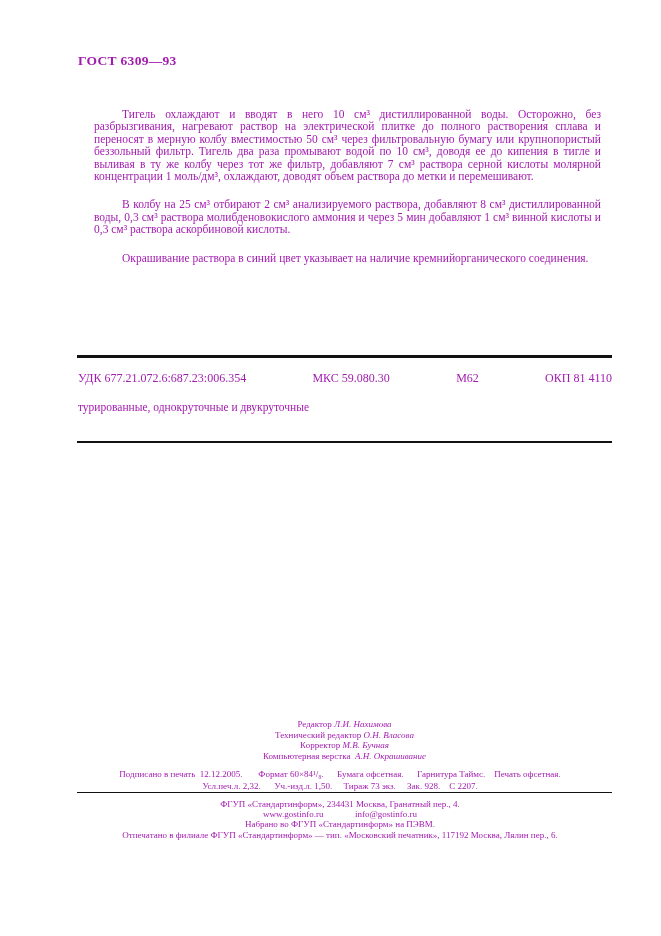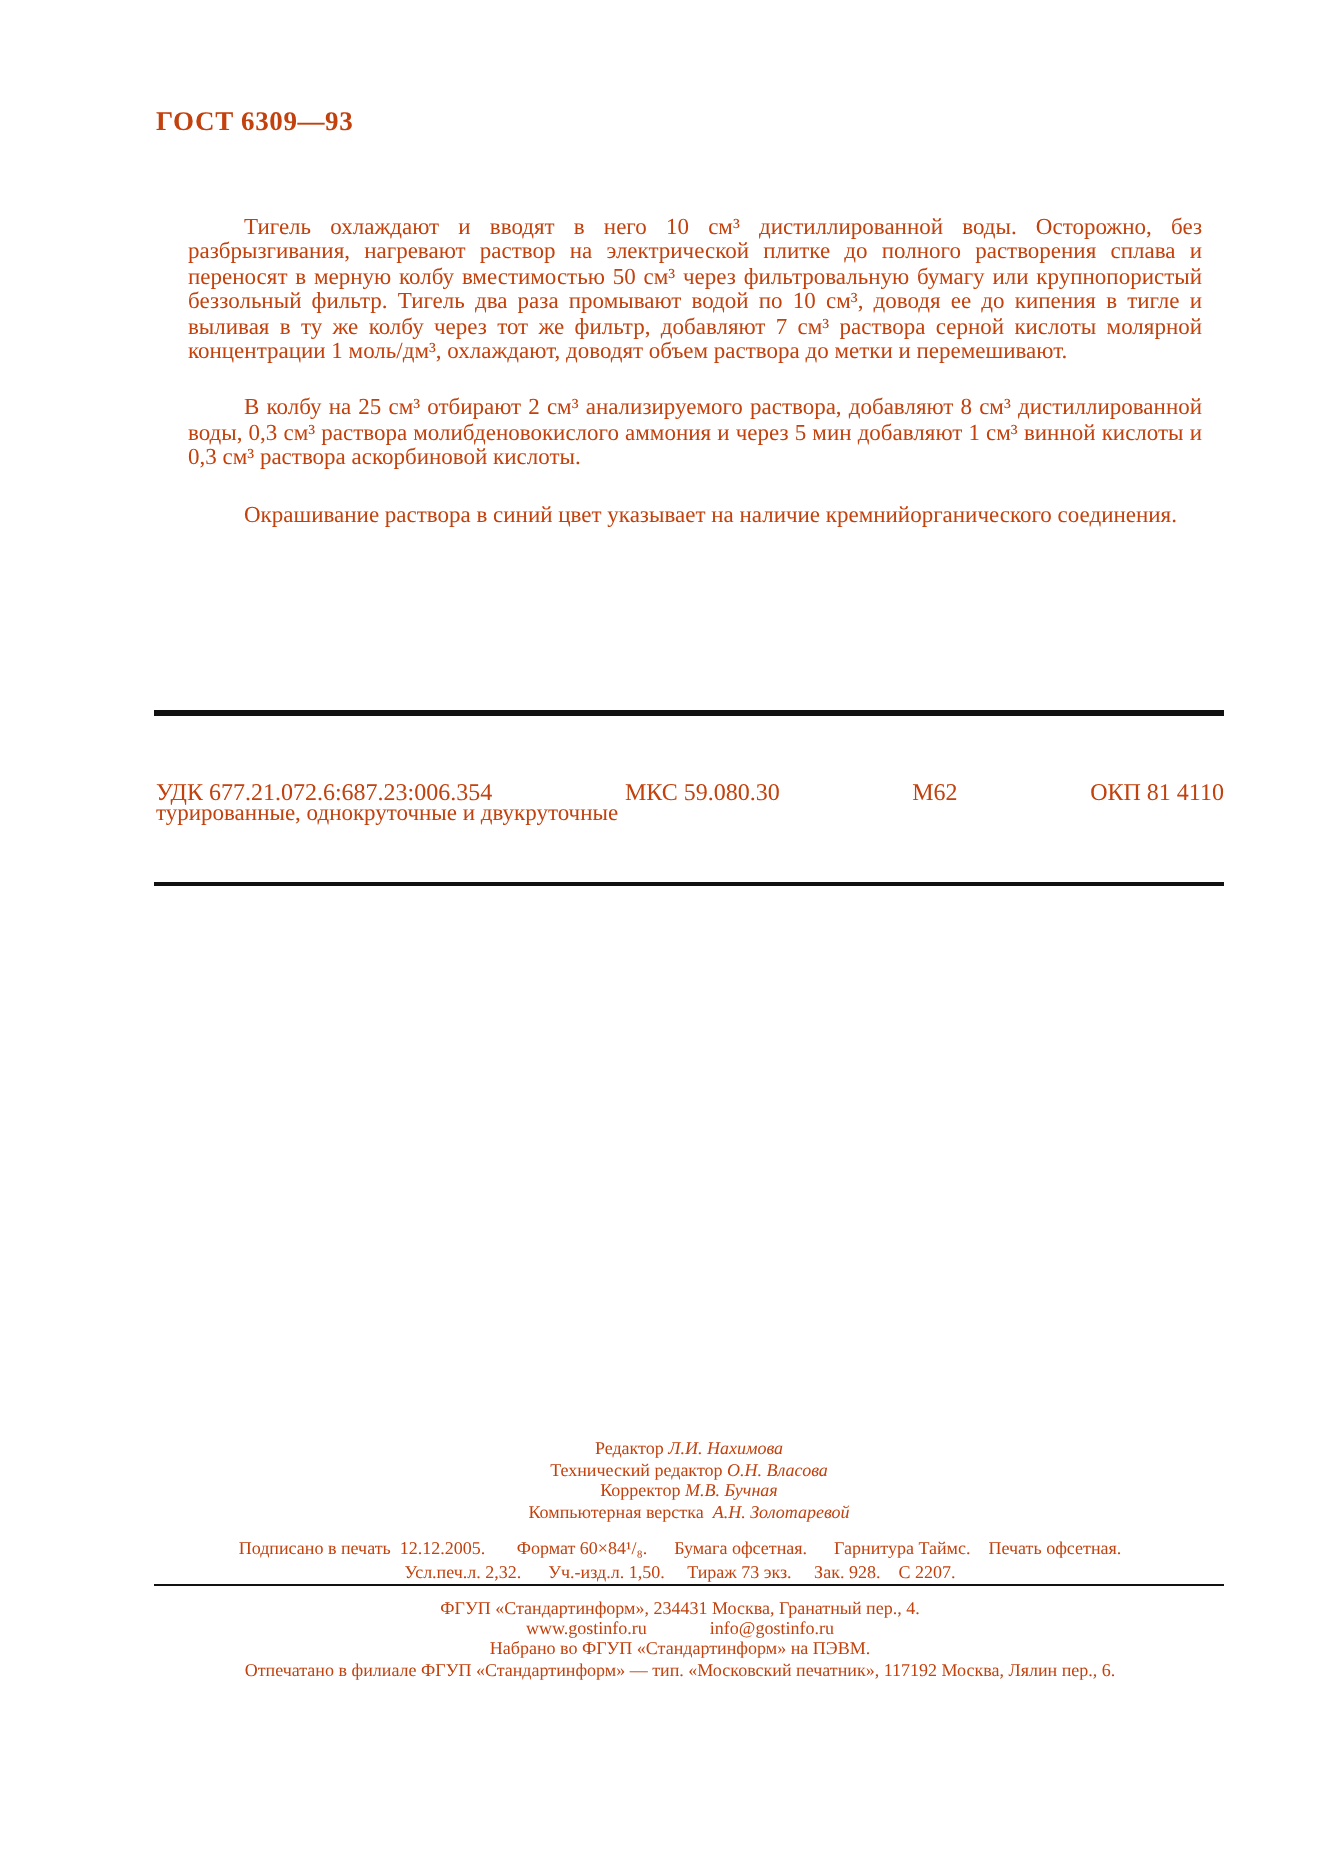--- a/index.html
+++ b/index.html
@@ -2,21 +2,21 @@
 <html><head>
 <meta charset="utf-8">
 <style>
   html, body { margin: 0; padding: 0; background: #ffffff; }
   .page {
     position: relative;
     width: 661px;
     height: 936px;
     background: #ffffff;
     font-family: "Liberation Serif", "DejaVu Serif", serif;
-    color: #c2410c;
+    color: #a21caf;
     overflow: hidden;
   }
   .doc-header {
     position: absolute;
     left: 78px;
     top: 53px;
     font-size: 13.5px;
     font-weight: bold;
     letter-spacing: 0.3px;
   }
@@ -38,21 +38,21 @@
     left: 77px;
     width: 535px;
     background: #111111;
   }
   .rule-thick { top: 355px; height: 2.5px; }
   .rule-thin  { top: 441px; height: 1.5px; }
   .rule-thin2 { top: 792px; height: 1px; }
   .codes-row {
     position: absolute;
     left: 78px;
-    top: 389px;
+    top: 371px;
     width: 534px;
     display: flex;
     justify-content: space-between;
     align-items: center;
     font-size: 12px;
   }
   .keywords {
     position: absolute;
     left: 78px;
     top: 401px;
@@ -118,21 +118,21 @@
   <div class="keywords">
     <div>турированные, однокруточные и двукруточные</div>
   </div>
 
   <div class="rule rule-thin"></div>
 
   <div class="credits">
     <div><span class="role">Редактор</span> <span class="name">Л.И. Нахимова</span></div>
     <div><span class="role">Технический редактор</span> <span class="name">О.Н. Власова</span></div>
     <div><span class="role">Корректор</span> <span class="name">М.В. Бучная</span></div>
-    <div><span class="role">Компьютерная верстка</span>&nbsp; <span class="name">А.Н. Золотаревой</span></div>
+    <div><span class="role">Компьютерная верстка</span>&nbsp; <span class="name">А.Н. Окрашивание</span></div>
   </div>
 
   <div class="imprint imprint-1">Подписано в печать  12.12.2005.       Формат 60×84¹/₈.      Бумага офсетная.      Гарнитура Таймс.    Печать офсетная.</div>
   <div class="imprint imprint-2">Усл.печ.л. 2,32.      Уч.-изд.л. 1,50.     Тираж 73 экз.     Зак. 928.    С 2207.</div>
 
   <div class="rule rule-thin2"></div>
 
   <div class="publisher">
     <div>ФГУП «Стандартинформ», 234431 Москва, Гранатный пер., 4.</div>
     <div class="pre">www.gostinfo.ru              info@gostinfo.ru</div>

